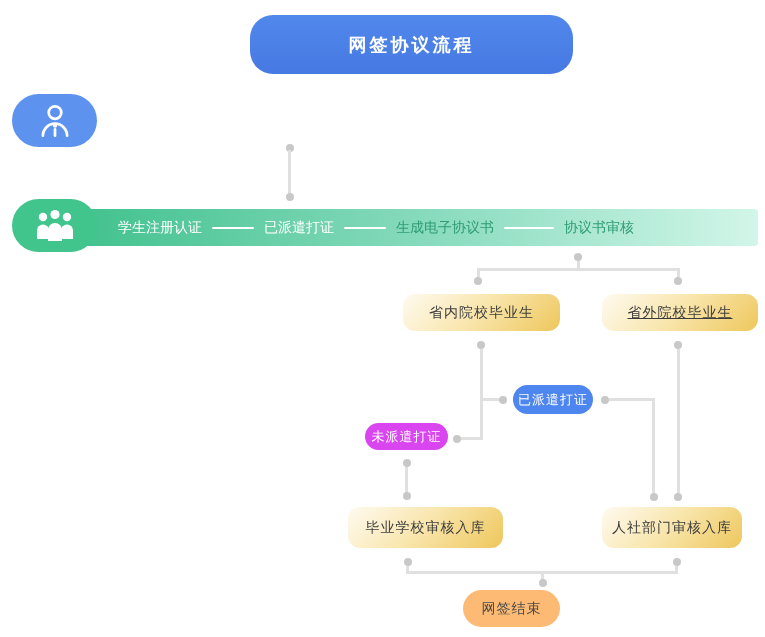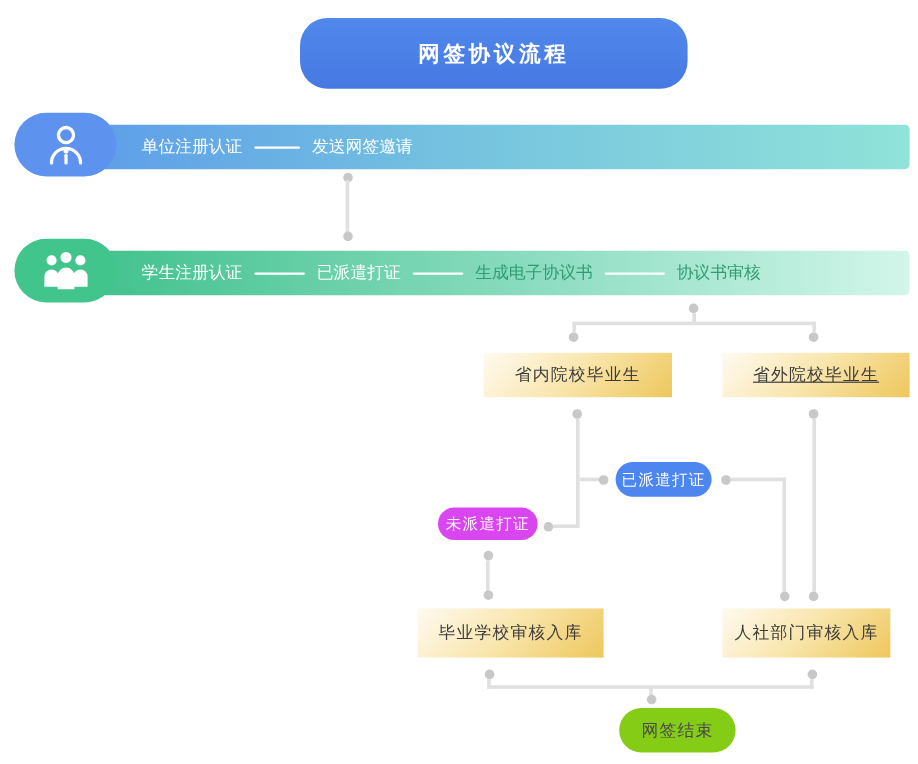--- a/index.html
+++ b/index.html
@@ -28,58 +28,52 @@
   .bar-1 { top:104px; background:linear-gradient(90deg,#5d9ce9 0%,#74c2e0 45%,#8fe3d8 100%); }
   .bar-2 { top:209px; background:linear-gradient(90deg,#3ec08b 0%,#8bdcc0 55%,#d2f6e9 100%); }
   .bar .lead { width:58px; flex:0 0 auto; }
   .bar span { white-space:nowrap; }
   .dash { height:2px; background:#ffffff; border-radius:1px; flex:0 0 auto; margin:0 10px; }
   .txt-green { color:#2f9c75; }
 
   .ybox {
     position:absolute; display:flex; align-items:center; justify-content:center;
     background:linear-gradient(135deg,#fefaf0 0%,#f9e6ad 48%,#eec75c 100%);
-    color:#3c3c3c; font-size:14px; letter-spacing:1px;
+    color:#3c3c3c; font-size:14px; letter-spacing:1px;border-radius:12px;
   }
   .box-in   { left:403px; top:294px; width:157px; height:37px; }
   .box-out  { left:602px; top:294px; width:156px; height:37px;text-decoration:underline; }
   .box-school { left:330px; top:507px; width:155px; height:41px;margin-left:18px; }
   .box-hr     { left:602px; top:507px; width:140px; height:41px; }
 
   .pill {
     position:absolute; display:flex; align-items:center; justify-content:center;
     color:#ffffff; font-size:13px; letter-spacing:1px; z-index:2;text-align:right;
   }
   .pill-dispatched { left:513px; top:385px; width:80px; height:29px; border-radius:15px; background:#4e86f0; }
   .pill-not-dispatched { left:365px; top:423px; width:83px; height:27px; border-radius:14px; background:#d946ef; }
-  .pill-end { left:516px; top:590px; width:97px; height:37px; border-radius:19px; background:#84cc16; color:#4a4a4a; font-size:14px; }
+  .pill-end { left:463px; top:590px; width:97px; height:37px; border-radius:19px; background:#fdba74; color:#4a4a4a; font-size:14px; }
 
   .line { position:absolute; background:#e0e0e0; z-index:0; }
   .dot  { position:absolute; width:8px; height:8px; border-radius:50%; background:#c8c8c8; z-index:0; }
 </style>
 </head>
 <body>
 
 <div class="stage">
 
   <div class="title-pill">网签协议流程</div>
 
   <div class="badge badge-blue">
     <svg width="38" height="40" viewBox="0 0 36 38">
       <circle cx="18" cy="11" r="6" fill="none" stroke="#ffffff" stroke-width="2.6"></circle>
       <path d="M6.5 33 a11.5 11.5 0 0 1 23 0" fill="none" stroke="#ffffff" stroke-width="2.6" stroke-linecap="round"></path>
       <circle cx="18" cy="23.5" r="2" fill="#ffffff"></circle>
       <path d="M18 27 v6" stroke="#ffffff" stroke-width="2.6" stroke-linecap="round"></path>
     </svg>
-  </div>
-  <div class="bar bar-1">
-    <span class="lead"></span>
-    <span>单位注册认证</span>
-    <span class="dash" style="width:38px"></span>
-    <span>发送网签邀请</span>
   </div>
 
   <div class="dot" style="left:286px; top:144px;"></div>
   <div class="line" style="left:288px; top:150px; width:3px; height:45px;"></div>
   <div class="dot" style="left:286px; top:193px;"></div>
 
   <div class="badge badge-green">
     <svg width="46" height="36" viewBox="0 0 46 36">
       <circle cx="11" cy="9" r="4.2" fill="#ffffff"></circle>
       <path d="M5 31 v-8.5 a6 6 0 0 1 12 0 V31 z" fill="#ffffff"></path>

